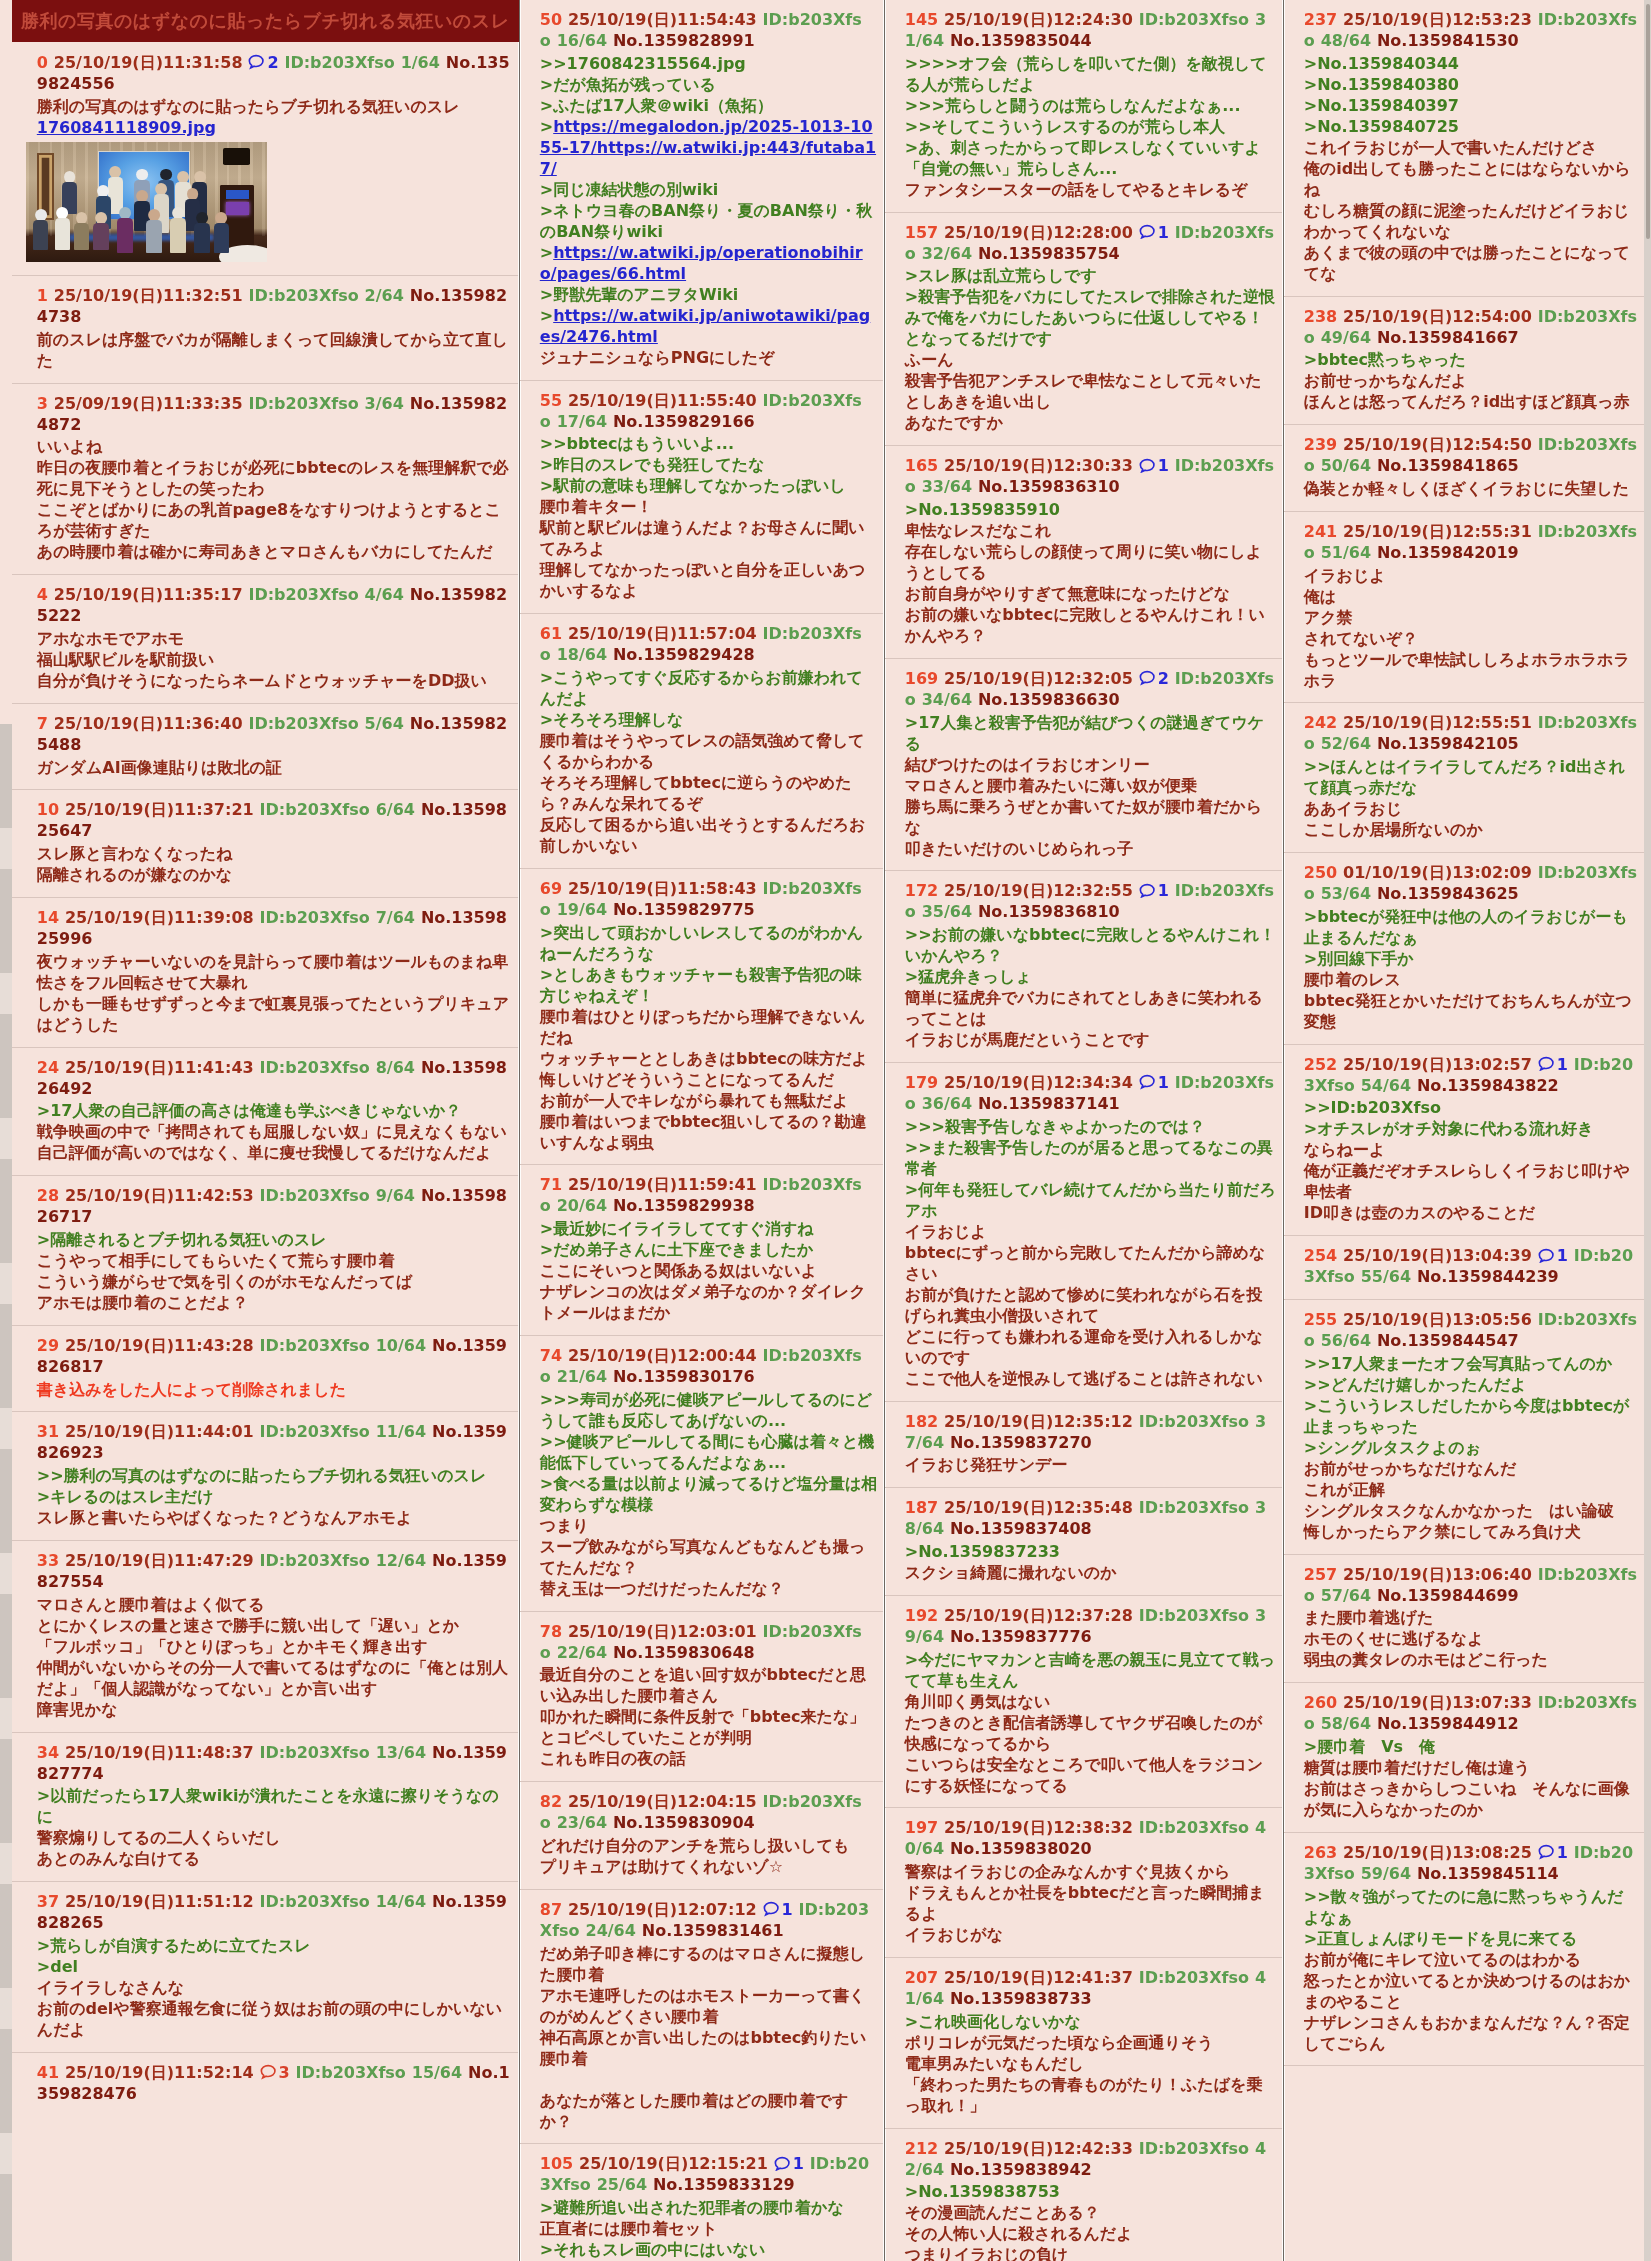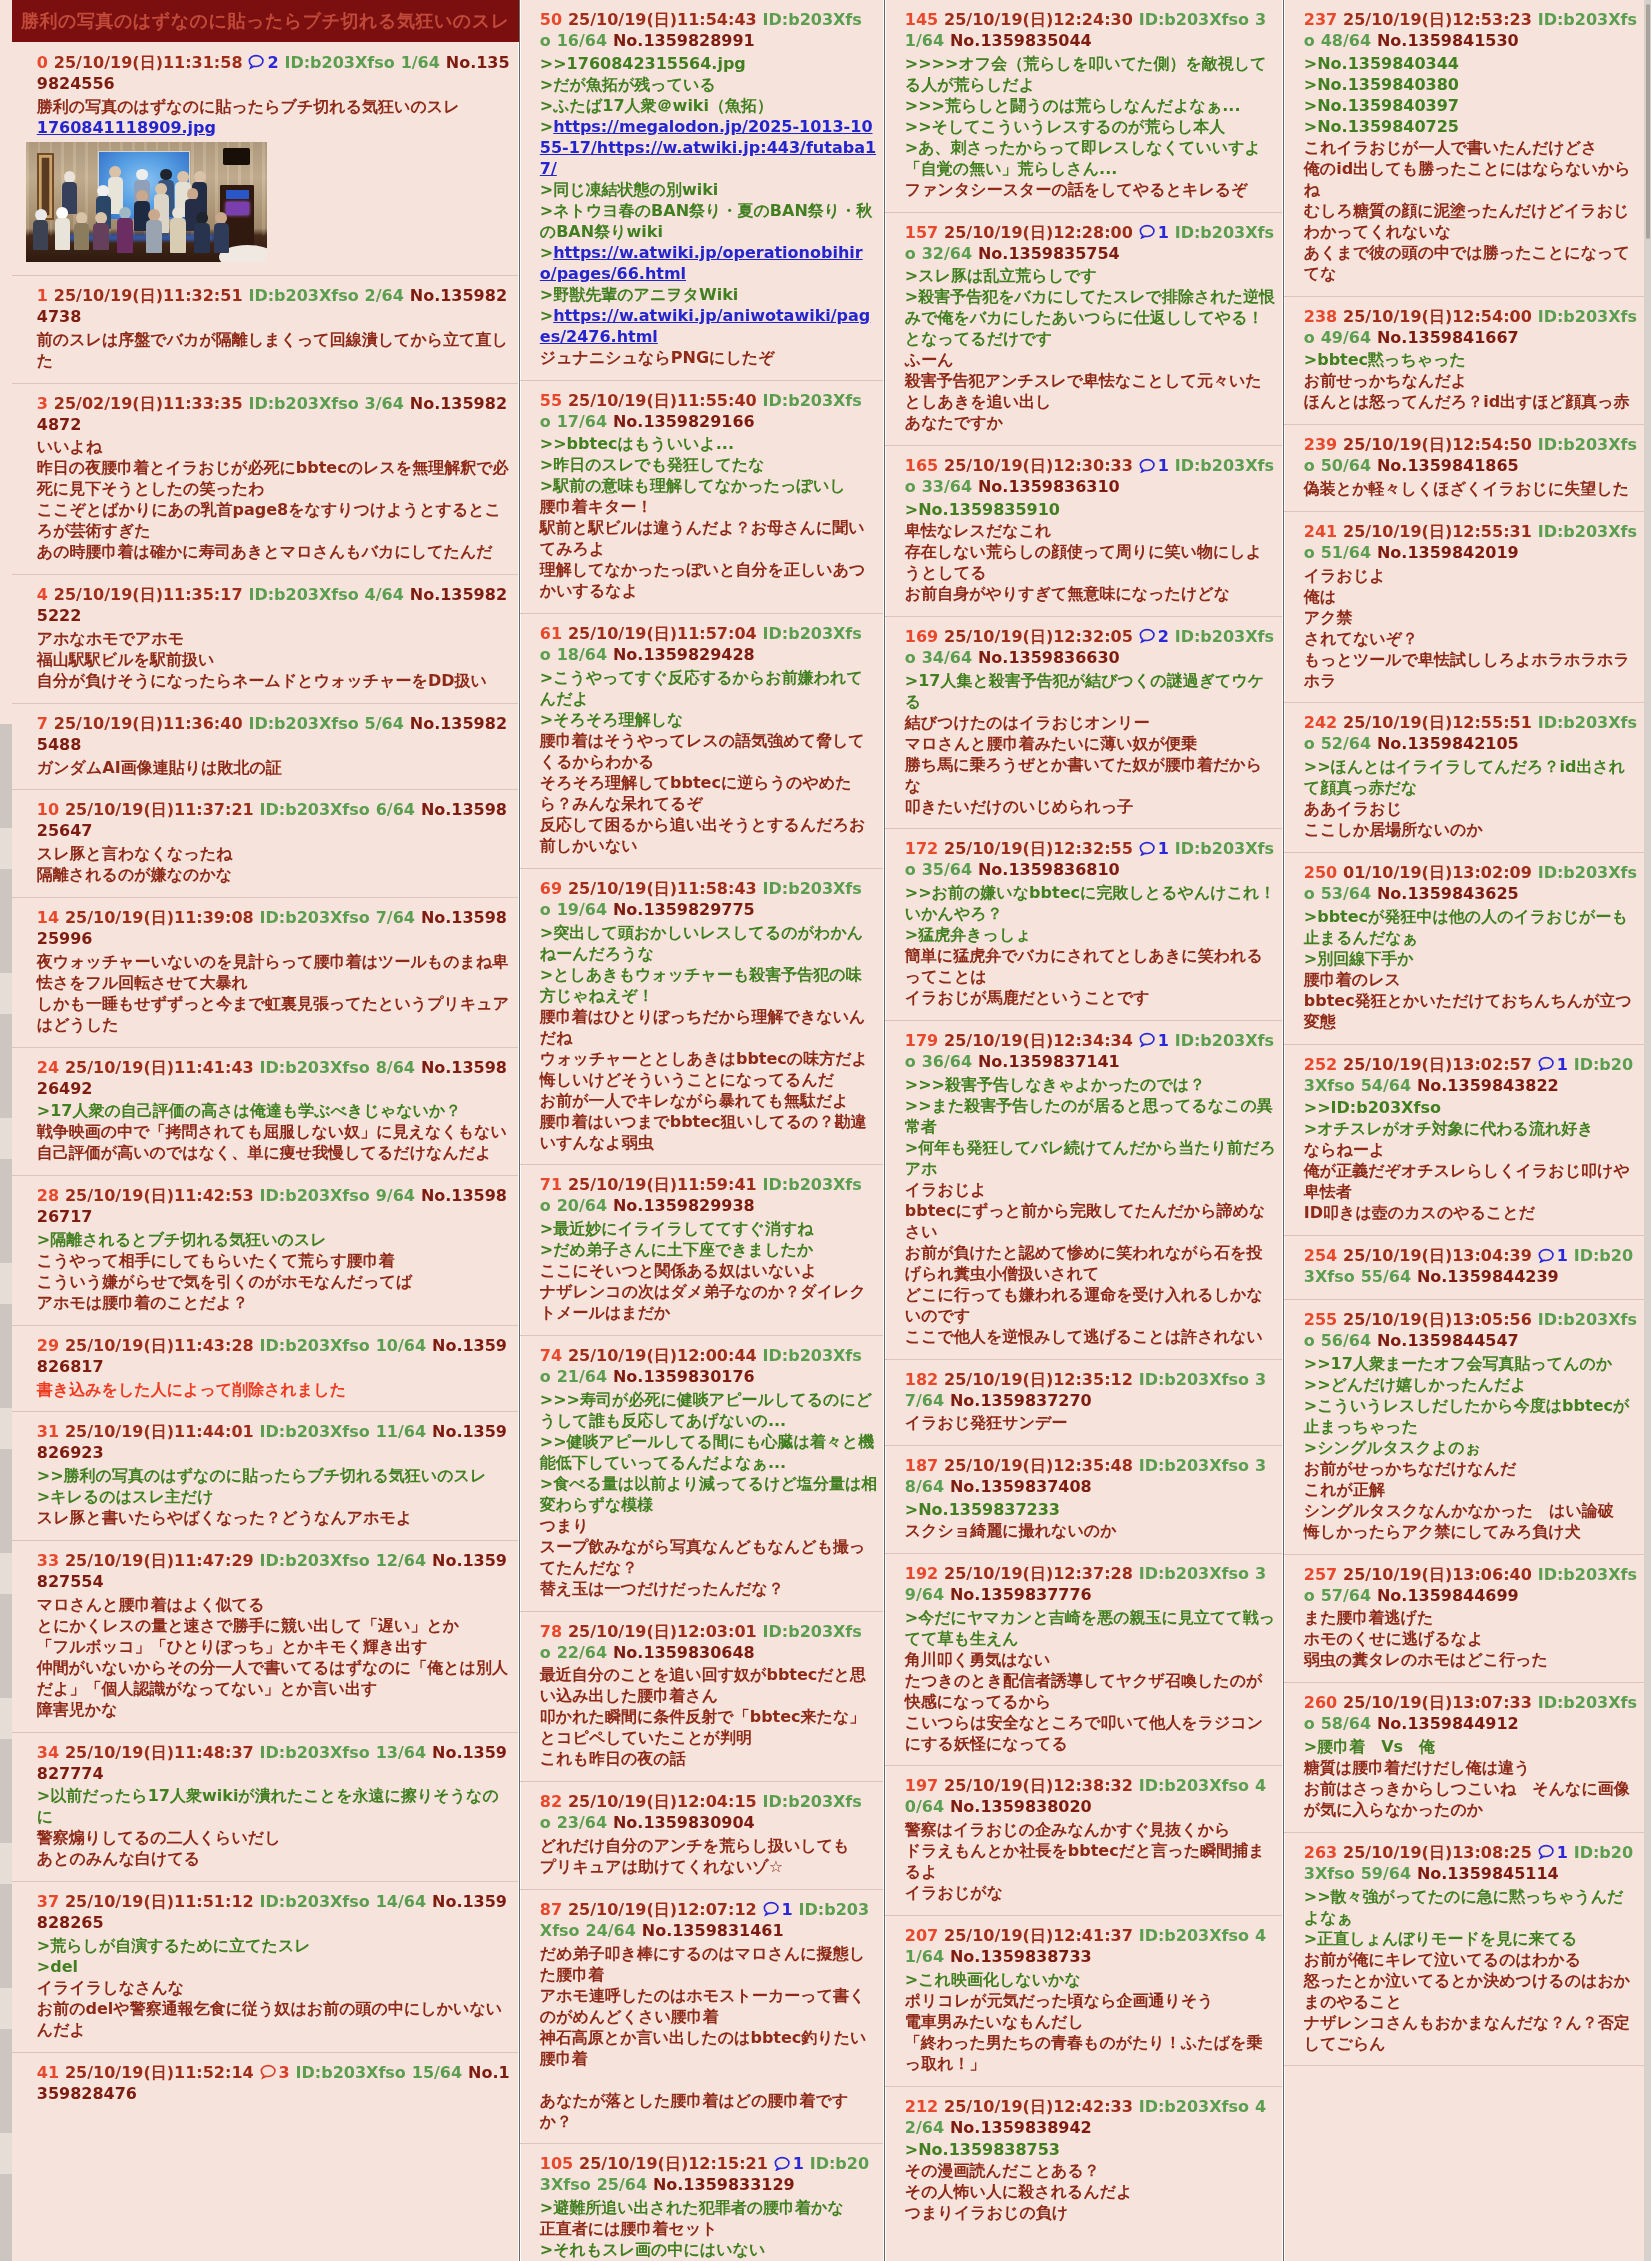--- a/index.html
+++ b/index.html
@@ -172,21 +172,21 @@
             </div>
           </div>
         </article>
         <article class="post">
           <div class="phead"><span class="hnum">1</span><span class="hdate">25/10/19(日)11:32:51</span><span class="hid">ID:b203Xfso</span><span class="hidx">2/64</span><span class="hno">No.1359824738</span></div>
           <div class="pbody">
             <div class="line">前のスレは序盤でバカが隔離しまくって回線潰してから立て直した</div>
           </div>
         </article>
         <article class="post">
-          <div class="phead"><span class="hnum">3</span><span class="hdate">25/02/19(日)11:33:35</span><span class="hid">ID:b203Xfso</span><span class="hidx">3/64</span><span class="hno">No.1359824872</span></div>
+          <div class="phead"><span class="hnum">3</span><span class="hdate">25/09/19(日)11:33:35</span><span class="hid">ID:b203Xfso</span><span class="hidx">3/64</span><span class="hno">No.1359824872</span></div>
           <div class="pbody">
             <div class="line">いいよね</div>
             <div class="line">昨日の夜腰巾着とイラおじが必死にbbtecのレスを無理解釈で必死に見下そうとしたの笑ったわ</div>
             <div class="line">ここぞとばかりにあの乳首page8をなすりつけようとするところが芸術すぎた</div>
             <div class="line">あの時腰巾着は確かに寿司あきとマロさんもバカにしてたんだ</div>
           </div>
         </article>
         <article class="post">
           <div class="phead"><span class="hnum">4</span><span class="hdate">25/10/19(日)11:35:17</span><span class="hid">ID:b203Xfso</span><span class="hidx">4/64</span><span class="hno">No.1359825222</span></div>
           <div class="pbody">
@@ -412,20 +412,21 @@
         </article>
         <article class="post">
           <div class="phead"><span class="hnum">165</span><span class="hdate">25/10/19(日)12:30:33</span><span class="rep b"><span><svg width="16.3" height="15.4" viewBox="0 0 24 22" fill="none" stroke="currentColor" stroke-width="2.4">
                   <path d="M12 2c5.5 0 10 3.6 10 8s-4.5 8-10 8c-1 0-2-.1-2.9-.35L4 20l1.5-3.6C3.4 15 2 12.7 2 10c0-4.4 4.5-8 10-8z"></path>
                 </svg></span><span>1</span></span><span class="hid">ID:b203Xfso</span><span class="hidx">33/64</span><span class="hno">No.1359836310</span></div>
           <div class="pbody">
             <div class="line q">&gt;No.1359835910</div>
             <div class="line">卑怯なレスだなこれ</div>
             <div class="line">存在しない荒らしの顔使って周りに笑い物にしようとしてる</div>
             <div class="line">お前自身がやりすぎて無意味になったけどな</div>
+            <div class="line">お前の嫌いなbbtecに完敗しとるやんけこれ！いかんやろ？</div>
           </div>
         </article>
         <article class="post">
           <div class="phead"><span class="hnum">169</span><span class="hdate">25/10/19(日)12:32:05</span><span class="rep b"><span><svg width="16.3" height="15.4" viewBox="0 0 24 22" fill="none" stroke="currentColor" stroke-width="2.4">
                   <path d="M12 2c5.5 0 10 3.6 10 8s-4.5 8-10 8c-1 0-2-.1-2.9-.35L4 20l1.5-3.6C3.4 15 2 12.7 2 10c0-4.4 4.5-8 10-8z"></path>
                 </svg></span><span>2</span></span><span class="hid">ID:b203Xfso</span><span class="hidx">34/64</span><span class="hno">No.1359836630</span></div>
           <div class="pbody">
             <div class="line q">&gt;17人集と殺害予告犯が結びつくの謎過ぎてウケる</div>
             <div class="line">結びつけたのはイラおじオンリー</div>
             <div class="line">マロさんと腰巾着みたいに薄い奴が便乗</div>

